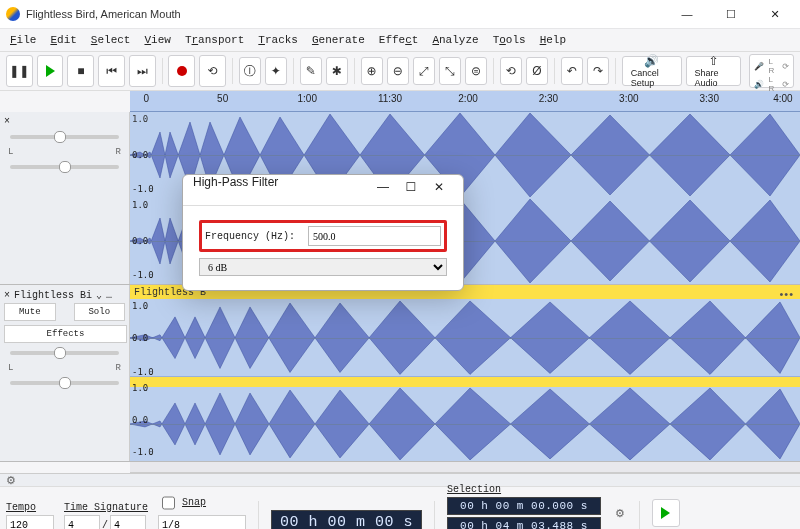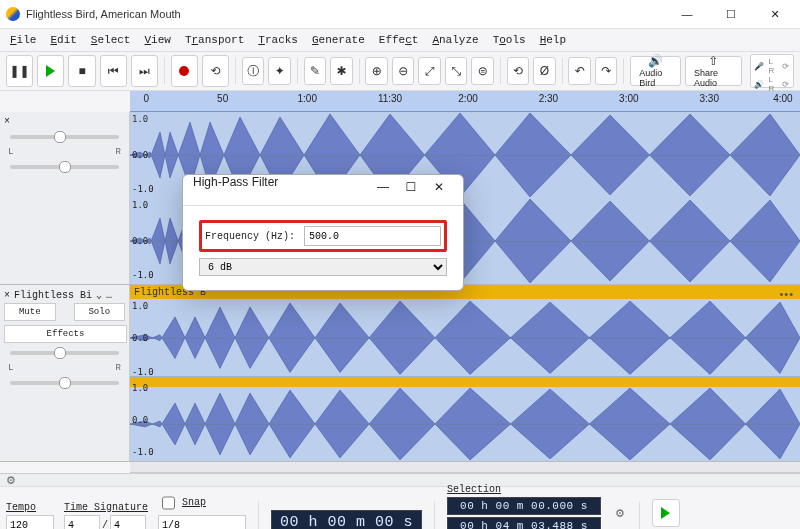--- a/index.html
+++ b/index.html
@@ -22,21 +22,21 @@
 .timeline{height:20px;background:#b9cef0;border-bottom:1px solid #7a96c6;display:flex;align-items:center;position:relative;font-size:10px;color:#222;margin-left:130px}
 .timeline .tick{position:absolute;top:2px}
 .area{display:flex;height:188px;border-bottom:1px solid #bbb}
 .panel{width:130px;background:#eceef2;border-right:1px solid #ccc;padding:4px;box-sizing:border-box;font-family:"Courier New",monospace;font-size:10px;display:flex;flex-direction:column;gap:2px}
 .panel .hdr{display:flex;align-items:center;gap:4px}
 .panel .sm{width:48%;height:16px;border:1px solid #ccc;background:#fff;font-size:9px;display:inline-flex;align-items:center;justify-content:center}
 .panel .fx{width:100%;height:16px;border:1px solid #ccc;background:#fff;font-size:9px;display:flex;align-items:center;justify-content:center;margin-top:2px}
 .panel .slider{height:4px;background:#ccc;border-radius:2px;margin:6px 6px;position:relative}
 .panel .slider .knob{position:absolute;top:-4px;width:10px;height:10px;border:1px solid #999;background:#fff;border-radius:5px}
 .panel .lr{display:flex;justify-content:space-between;font-size:9px;color:#666;padding:0 4px}
-.tracks{flex:1;background:#eab308;position:relative;overflow:hidden}
+.tracks{flex:1;background:#fde047;position:relative;overflow:hidden}
 .wave{position:absolute;left:0;right:0;background:#bcd0ee;border-bottom:1px solid #9ab0d8}
 .wave .mid{position:absolute;top:50%;left:0;right:0;border-top:1px solid #6b7ea8}
 .wave svg{position:absolute;inset:0;width:100%;height:100%}
 .settings{height:12px;background:#eceef2;border-top:1px solid #ccc;display:flex;align-items:center;padding:0 6px}
 .gear{width:12px;height:12px;color:#666;font-size:11px}
 .bottom{background:#f5f5f7;border-top:1px solid #ddd;padding:4px 6px;display:flex;align-items:flex-end;gap:10px;height:44px}
 .bgroup{display:flex;flex-direction:column;font-family:"Courier New",monospace;font-size:10px}
 .bgroup label{font-size:10px;margin-bottom:2px;text-decoration:underline}
 .bgroup input,.bgroup select{height:18px;border:1px solid #ccc;background:#fff;font-family:"Courier New",monospace;font-size:10px;padding:0 3px}
 .timebox{background:#1a2740;color:#d8e6ff;font-family:"Courier New",monospace;font-size:15px;padding:3px 8px;border:1px solid #444;letter-spacing:0.5px}
@@ -44,21 +44,21 @@
 .selgroup{display:flex;flex-direction:column;gap:2px}
 
 .dialog{position:absolute;left:182px;top:174px;width:280px;background:#fff;border:1px solid #aaa;border-radius:6px;box-shadow:0 8px 30px rgba(0,0,0,0.25);z-index:50}
 .dialog .dtitle{height:30px;display:flex;align-items:flex-start;padding:0 10px;font-size:12px}
 .dialog .dtitle .sp{flex:1}
 .dialog .dwinbtn{width:28px;height:24px;display:flex;align-items:center;justify-content:center;font-size:12px}
 .dialog .tab{margin:0 8px;padding:3px 8px;border:1px solid #ccc;border-bottom:none;border-radius:3px 3px 0 0;background:#fafafa;font-family:"Courier New",monospace;font-size:10px;display:inline-block}
 .dialog .body{border-top:1px solid #ddd;padding:8px 12px;font-family:"Courier New",monospace;font-size:10px}
 .dialog .row{display:flex;align-items:center;gap:8px;margin:6px 4px}
 .dialog .row label{width:130px}
-.dialog input[type=text],.dialog select{flex:1;height:18px;border:1px solid #bbb;padding:0 4px;font-family:Liberation Mono, monospace;font-size:10px}
+.dialog input[type=text],.dialog select{flex:1;height:18px;border:1px solid #bbb;padding:0 4px;font-family:Liberation Serif, serif;font-size:10px}
 .dialog .hl{border:3px solid #d22;padding:3px;border-radius:2px}
 .dialog .btns{display:flex;justify-content:space-between;padding:6px 12px}
 .dialog button{height:22px;padding:0 12px;border:1px solid #ccc;background:#fafafa;border-radius:3px;font-family:"Courier New",monospace;font-size:10px}
 .play-tri{width:0;height:0;border-left:9px solid #0a0;border-top:6px solid transparent;border-bottom:6px solid transparent}
 .rec-dot{width:10px;height:10px;border-radius:5px;background:#c00}
 .dots{position:absolute;right:6px;top:3px;color:#555;letter-spacing:1px;font-size:11px}
 </style>
 </head>
 <body>
 
@@ -113,21 +113,21 @@
   <div class="tbtn">⊜</div>
   <div class="sep"></div>
   <div class="tbtn">⟲</div>
   <div class="tbtn">Ø</div>
   <div class="sep"></div>
   <div class="tbtn">↶</div>
   <div class="tbtn">↷</div>
   <div class="sep"></div>
   <div class="wbtn">
       <span style="font-size:12px">🔊</span>
-      <span>Audio Bird</span>
+      <span>Cancel Setup</span>
     </div>
   <div class="wbtn">
       <span style="font-size:12px">⇧</span>
       <span>Share Audio</span>
     </div>
   <div class="meter">
     <div class="row">
         <span>🎤</span>
         <span style="font-size:8px">L<br>R</span>
         <div class="bar"></div>

